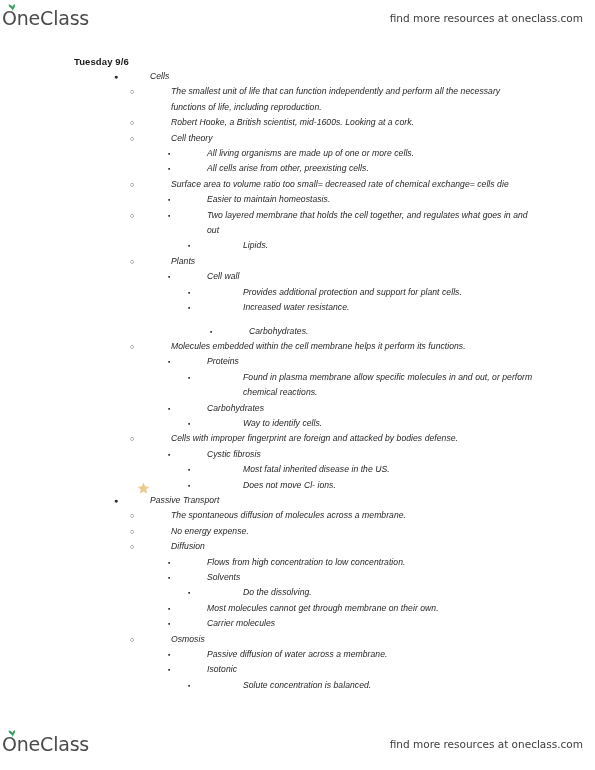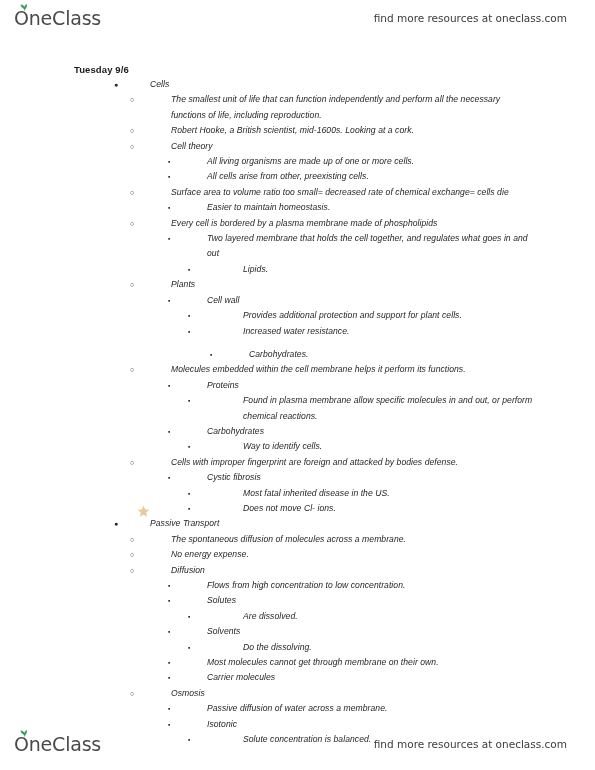--- a/index.html
+++ b/index.html
@@ -24,21 +24,21 @@
     width: 595px;
     height: 36px;
     display: flex;
     align-items: center;
   }
   .brand-bar.header { top: 0; }
   .brand-bar.footer { top: 726px; }
 
   .logo {
     position: relative;
-    margin-left: 14px;
+    margin-left: 2px;
     font-family: "DejaVu Sans", sans-serif;
     font-size: 19px;
     font-weight: 400;
     letter-spacing: -0.2px;
     color: #4a4a4a;
     line-height: 1;
     white-space: nowrap;
   }
   .logo .leaf {
     position: absolute;
@@ -47,31 +47,31 @@
     width: 9px;
     height: 8px;
     color: #2f9e5e;
     line-height: 8px;
     font-size: 11px;
   }
   .logo .leaf svg { display: block; }
 
   .tagline {
     position: absolute;
-    right: 28px;
+    right: 12px;
     font-size: 10.5px;
     color: #3b3b3b;
     font-family: "DejaVu Sans", sans-serif;
     white-space: nowrap;
   }
 
   
   .page {
     position: absolute;
-    top: 64px;
+    top: 56px;
     left: 0;
     width: 595px;
   }
 
   .note-title {
     font-size: 9.5px;
     font-weight: bold;
     color: #1a1a1a;
     margin: 0 0 2px 74px;
     letter-spacing: 0.1px;
@@ -178,21 +178,20 @@
       <li class="row lvl2">
         <span class="marker">○</span>
         <span class="txt">Surface area to volume ratio too small= decreased rate of chemical exchange= cells die</span>
       </li>
       <li class="row lvl3">
         <span class="marker">▪</span>
         <span class="txt">Easier to maintain homeostasis.</span>
       </li>
       <li class="row lvl2">
         <span class="marker">○</span>
-        <span class="txt">Every cell is bordered by a plasma membrane made of phospholipids</span>
       </li>
       <li class="row lvl3">
         <span class="marker">▪</span>
         <span class="txt">Two layered membrane that holds the cell together, and regulates what goes in and out</span>
       </li>
       <li class="row lvl4">
         <span class="marker">▪</span>
         <span class="txt">Lipids.</span>
       </li>
       <li class="row lvl2">
@@ -268,28 +267,20 @@
         <span class="marker">○</span>
         <span class="txt">No energy expense.</span>
       </li>
       <li class="row lvl2">
         <span class="marker">○</span>
         <span class="txt">Diffusion</span>
       </li>
       <li class="row lvl3">
         <span class="marker">▪</span>
         <span class="txt">Flows from high concentration to low concentration.</span>
-      </li>
-      <li class="row lvl3">
-        <span class="marker">▪</span>
-        <span class="txt">Solutes</span>
-      </li>
-      <li class="row lvl4">
-        <span class="marker">▪</span>
-        <span class="txt">Are dissolved.</span>
       </li>
       <li class="row lvl3">
         <span class="marker">▪</span>
         <span class="txt">Solvents</span>
       </li>
       <li class="row lvl4">
         <span class="marker">▪</span>
         <span class="txt">Do the dissolving.</span>
       </li>
       <li class="row lvl3">

